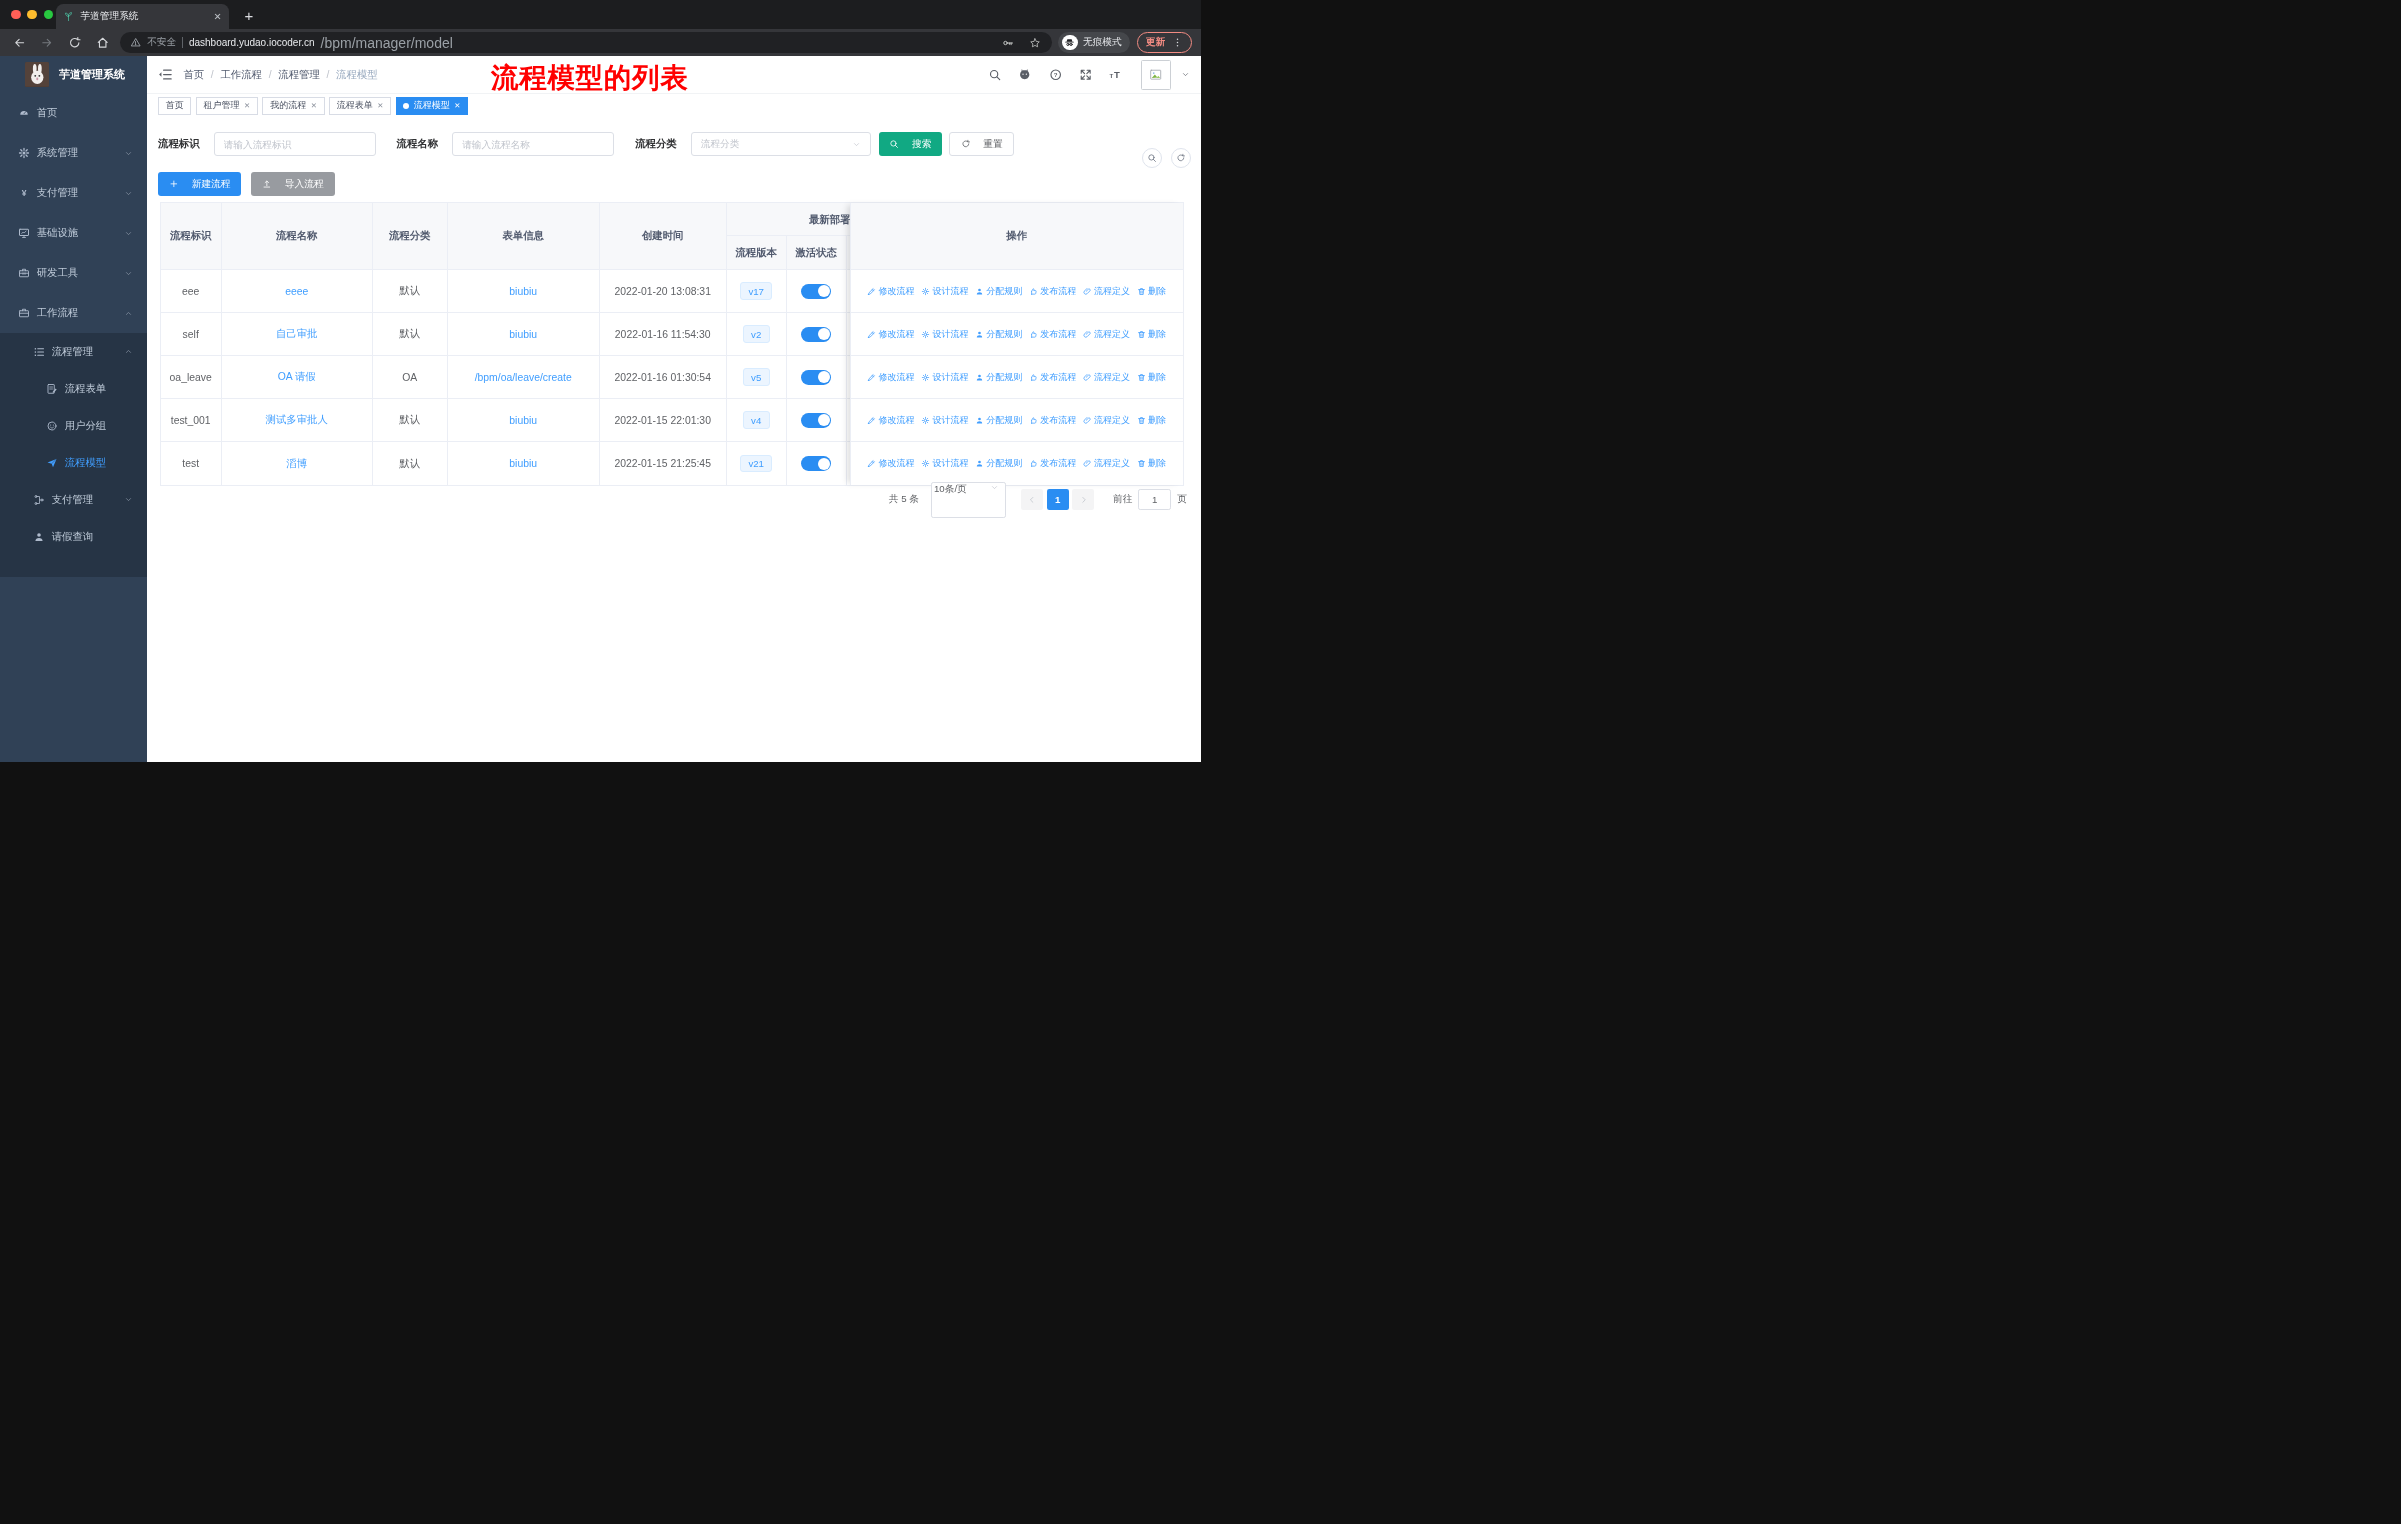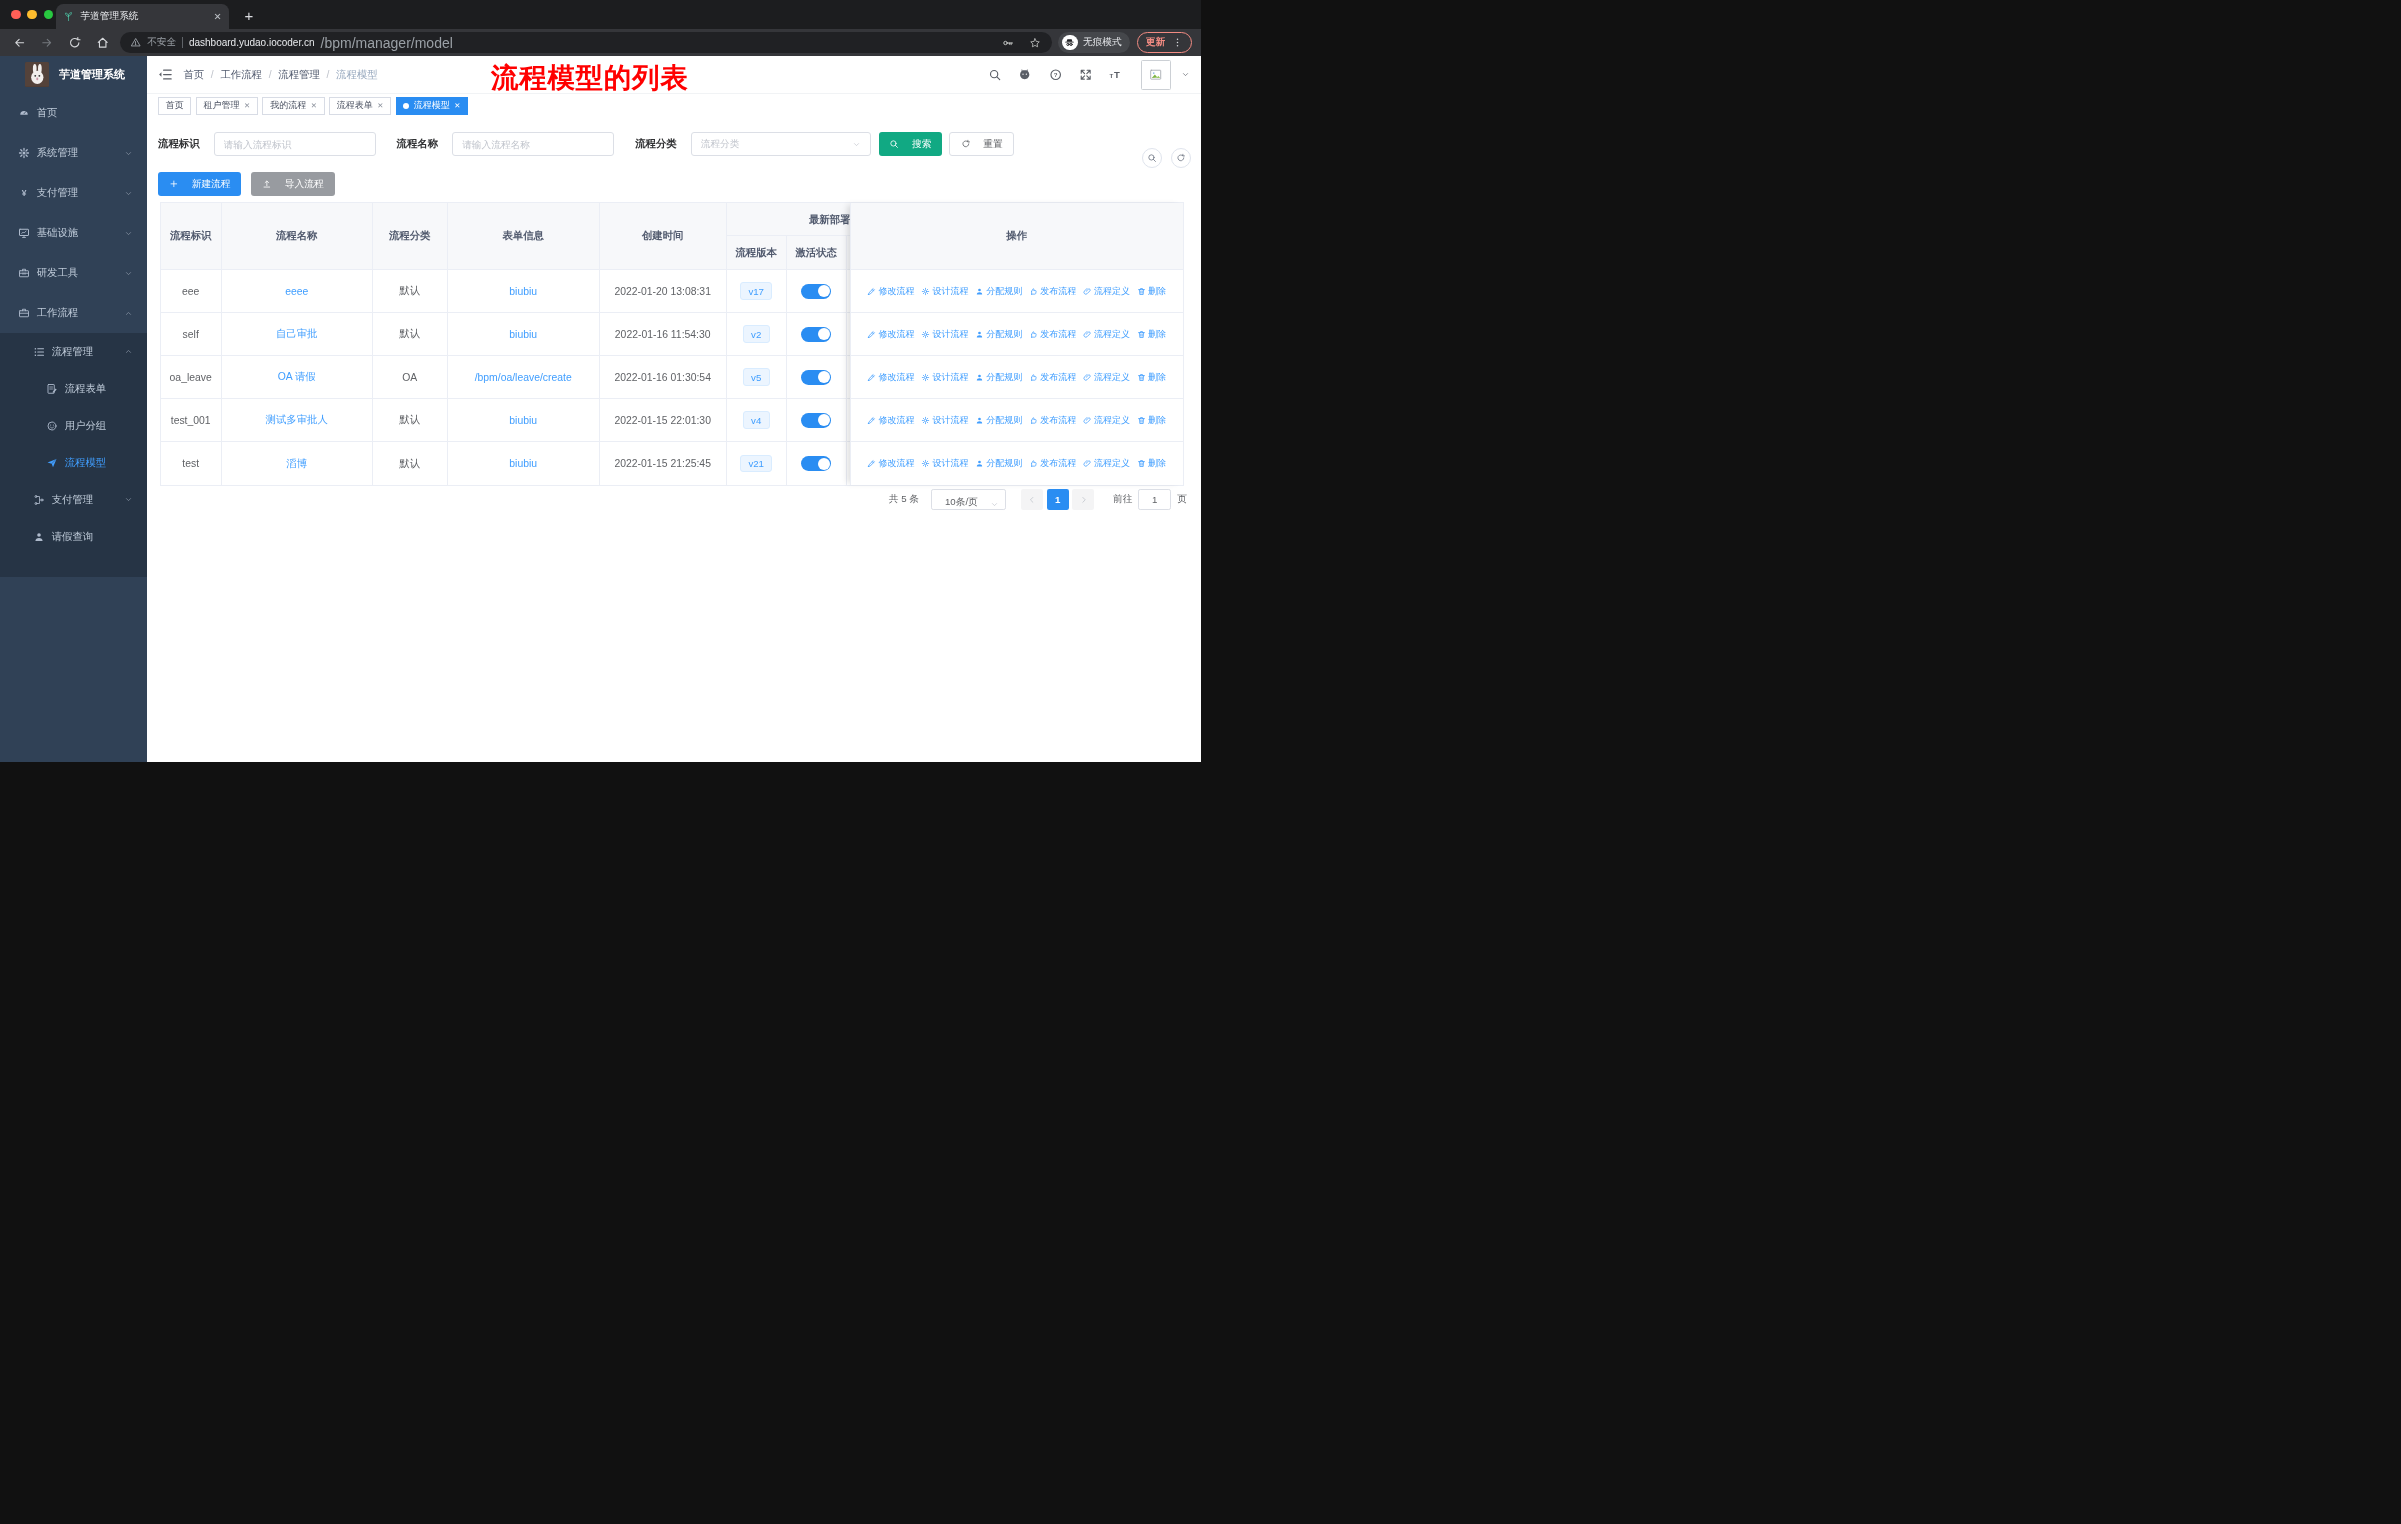--- a/index.html
+++ b/index.html
@@ -126,22 +126,22 @@
   align-items:center;justify-content:center;font-weight:bold;color:#515a6e;font-size:10.4px}
 .fixedrow{height:43px;border-bottom:0.7px solid #ebeef5;display:flex;align-items:center;
   justify-content:center;gap:6.7px;background:#fff}
 .fixedrow:last-child{border-bottom:none}
 .action{display:flex;align-items:center;gap:2.2px;color:#409eff;font-size:9px;cursor:pointer;white-space:nowrap}
 
 
 .pagerow{position:absolute;top:371px;right:14px;height:21px;display:flex;align-items:center;
   font-size:9.7px;color:#606266}
 .ptotal{margin-right:12px}
-.psizesel{width:75px;height:21px;border:0.7px solid #dcdfe6;border-radius:2.2px;display:flex;
-  align-items:flex-end;justify-content:space-between;padding:0 6px 0 13px;color:#606266;
+.psizesel{width:75px;height:36px;border:0.7px solid #dcdfe6;border-radius:2.2px;display:flex;
+  align-items:flex-start;justify-content:space-between;padding:0 6px 0 2px;color:#606266;
   cursor:pointer;margin-right:15px;background:#fff}
 .pbtn{width:22px;height:21px;border-radius:2.2px;background:#f4f4f5;color:#c0c4cc;display:flex;
   align-items:center;justify-content:center;cursor:pointer}
 .pnum{width:22px;height:21px;border-radius:2.2px;background:#2a8df2;color:#fff;display:flex;
   align-items:center;justify-content:center;font-weight:bold;margin:0 3.7px;cursor:pointer}
 .pgoto{margin:0 6px 0 18.6px}
 .pinput{width:33px;height:21px;border:0.7px solid #dcdfe6;border-radius:2.2px;text-align:center;
   font-size:9.7px;color:#606266;outline:none;font-family:"Liberation Sans","DejaVu Sans",sans-serif}
 .punit{margin-left:6px}
 

